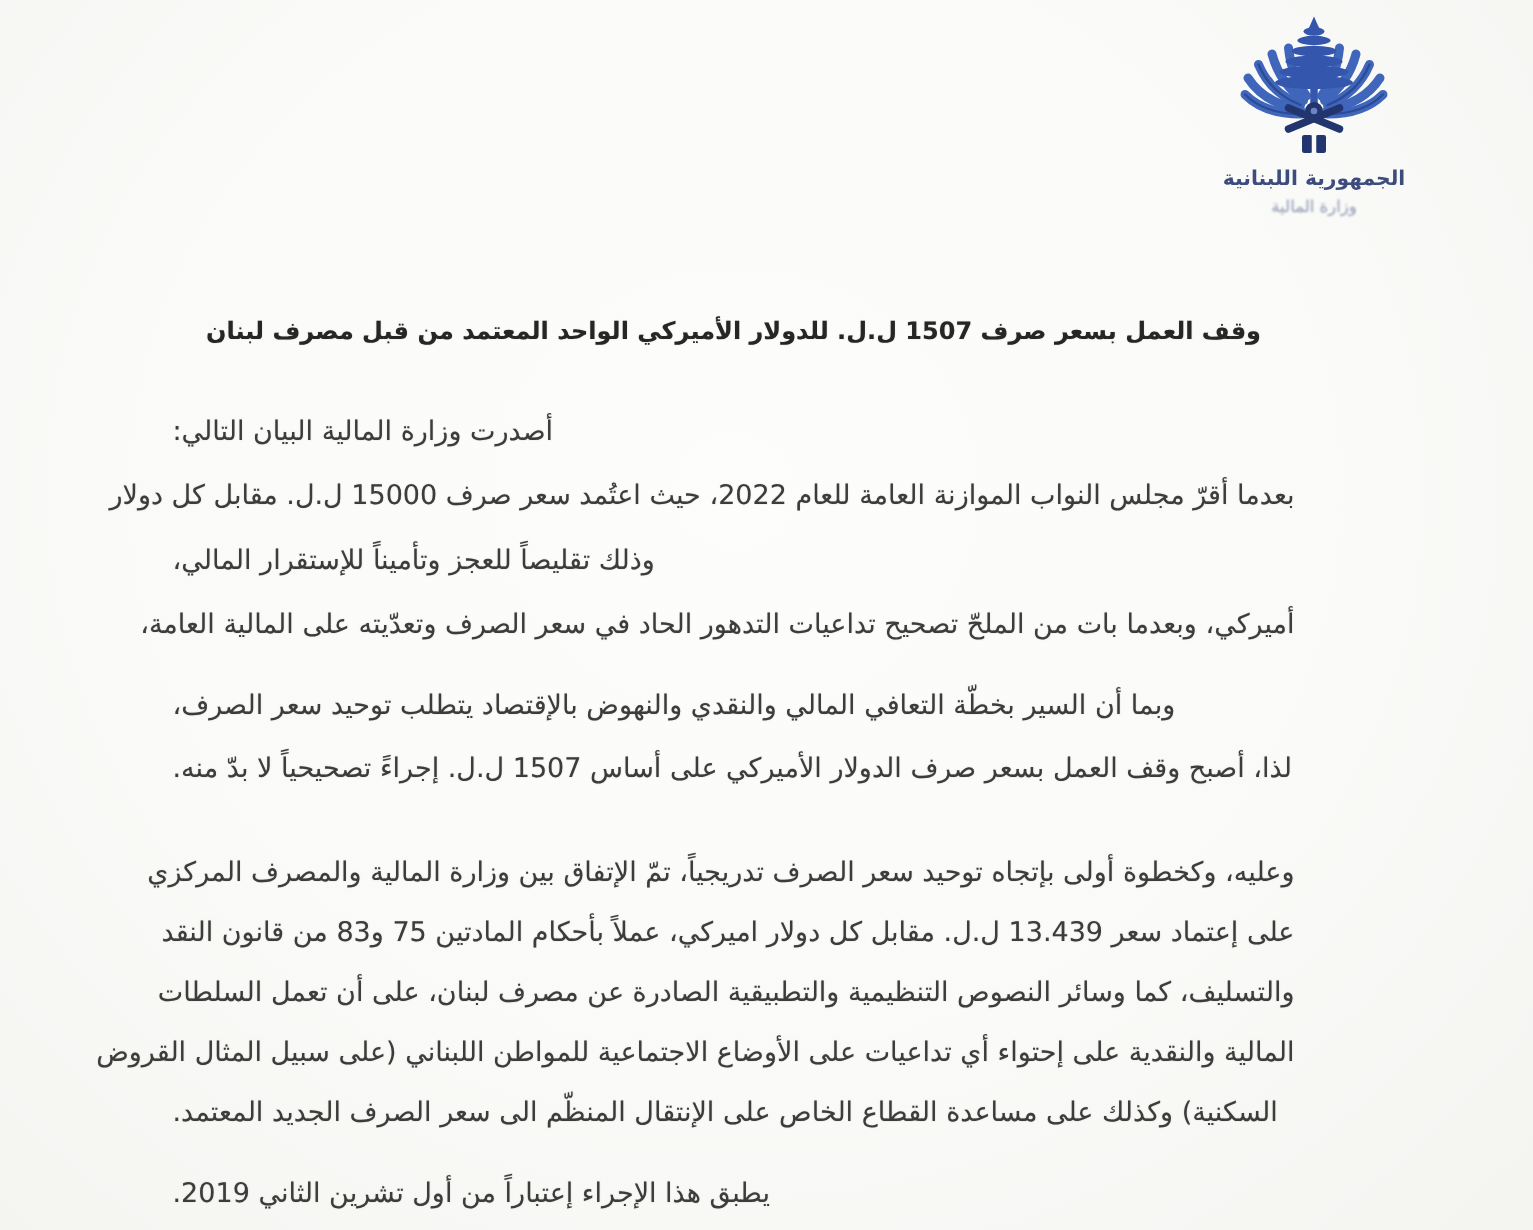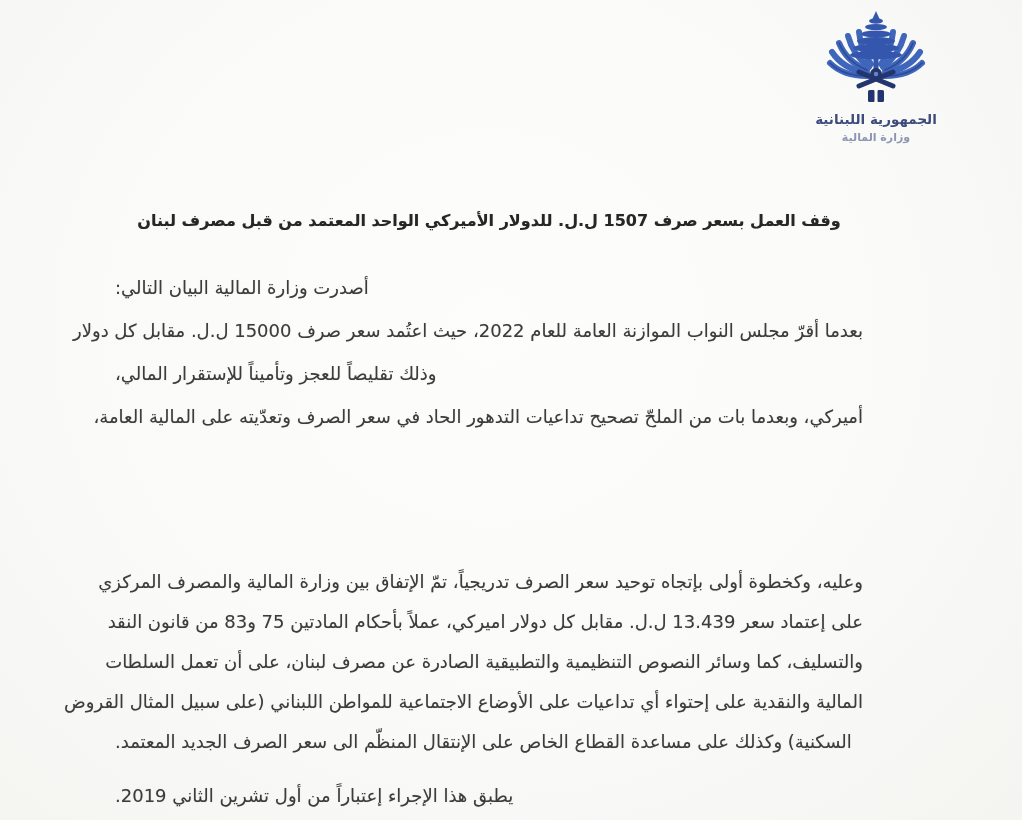--- a/index.html
+++ b/index.html
@@ -39,21 +39,21 @@
     font-size: 13.5px;
     font-weight: bold;
     letter-spacing: 0.5px;
     color: #3d4c7c;
     filter: blur(0.4px);
     white-space: nowrap;
   }
   .org-line-2 {
     margin-top: 4px;
     font-size: 11px;
-    font-weight: bold;
+    font-weight: normal;
     color: #8c96b2;
     filter: blur(0.6px);
     white-space: nowrap;
   }
 
   
   .content {
     position: absolute;
     left: 115px;
     top: 0;
@@ -156,20 +156,24 @@
 
     <h1 class="doc-title">وقف العمل بسعر صرف 1507 ل.ل. للدولار الأميركي الواحد المعتمد من قبل مصرف لبنان</h1>
 
     <div class="para para-0">
       <div class="line">أصدرت وزارة المالية البيان التالي:</div>
       <div class="line">بعدما أقرّ مجلس النواب الموازنة العامة للعام 2022، حيث اعتُمد سعر صرف 15000 ل.ل. مقابل كل دولار</div>
       <div class="line">وذلك تقليصاً للعجز وتأميناً للإستقرار المالي،</div>
       <div class="line">أميركي، وبعدما بات من الملحّ تصحيح تداعيات التدهور الحاد في سعر الصرف وتعدّيته على المالية العامة،</div>
     </div>
 
+    <div class="para para-1">
+      <div class="line">وبما أن السير بخطّة التعافي المالي والنقدي والنهوض بالإقتصاد يتطلب توحيد سعر الصرف،</div>
+      <div class="line">لذا، أصبح وقف العمل بسعر صرف الدولار الأميركي على أساس 1507 ل.ل. إجراءً تصحيحياً لا بدّ منه.</div>
+    </div>
 
     <div class="para para-2">
       <div class="line">وعليه، وكخطوة أولى بإتجاه توحيد سعر الصرف تدريجياً، تمّ الإتفاق بين وزارة المالية والمصرف المركزي</div>
       <div class="line">على إعتماد سعر 13.439 ل.ل. مقابل كل دولار اميركي، عملاً بأحكام المادتين 75 و83 من قانون النقد</div>
       <div class="line">والتسليف، كما وسائر النصوص التنظيمية والتطبيقية الصادرة عن مصرف لبنان، على أن تعمل السلطات</div>
       <div class="line">المالية والنقدية على إحتواء أي تداعيات على الأوضاع الاجتماعية للمواطن اللبناني (على سبيل المثال القروض</div>
       <div class="line">السكنية) وكذلك على مساعدة القطاع الخاص على الإنتقال المنظّم الى سعر الصرف الجديد المعتمد.</div>
     </div>
 
     <div class="para para-3">

